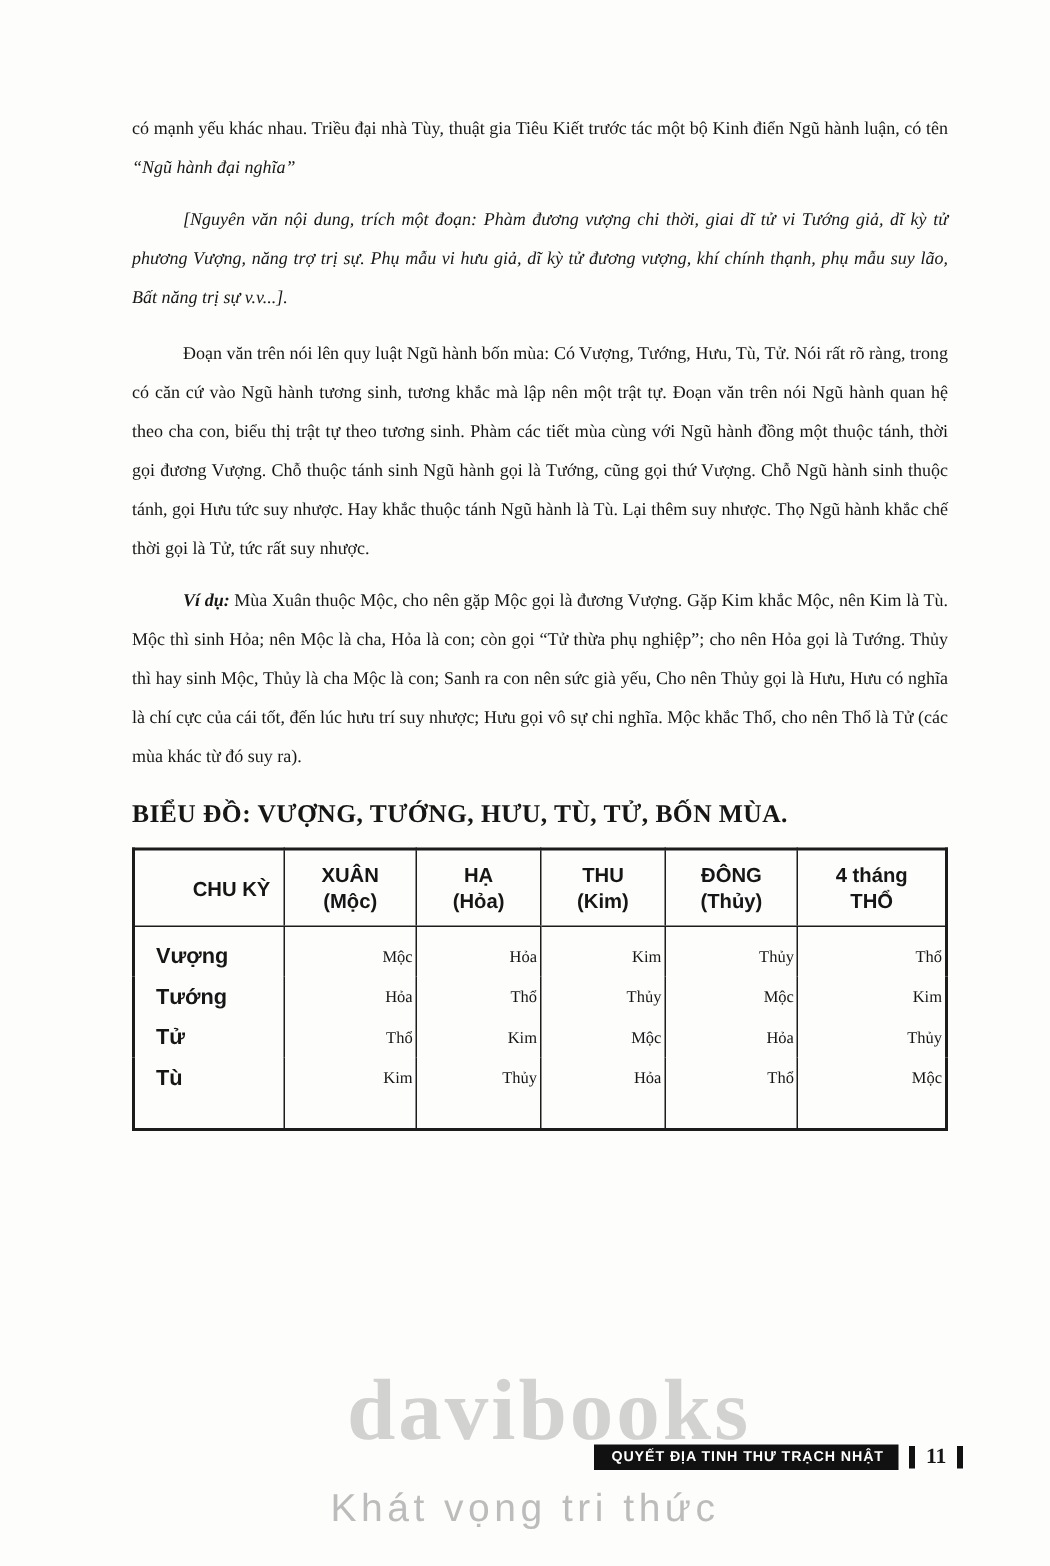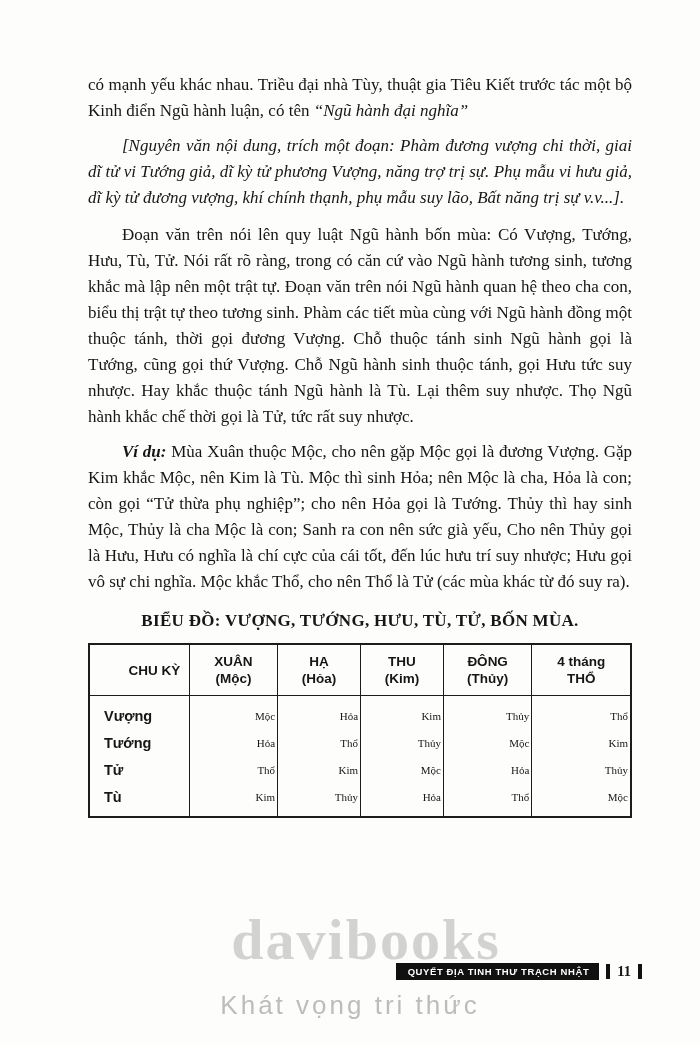--- a/index.html
+++ b/index.html
@@ -10,31 +10,30 @@
     background:#fdfdfc;
     overflow:hidden;
     font-family:"Liberation Serif","DejaVu Serif",serif;
     color:#161616;
   }
   .content{
     position:relative;z-index:2;
     padding:72px 68px 0 88px;
   }
   .para{
-    font-size:17px;line-height:26px;
+    font-size:12px;line-height:26px;
     text-align:justify;
     margin:0 0 9px 0;
   }
   .para.indent{text-indent:34px;}
   .para.italic{font-style:italic;margin-bottom:11px;}
   .para .quote{font-style:italic;}
   .para .lead{font-weight:bold;font-style:italic;}
   .table-title{
     font-size:17px;font-weight:bold;
-    text-align:center;
     letter-spacing:0.3px;
     margin:16px 0 12px 0;
   }
   table.seasons{
     width:100%;
     border-collapse:collapse;
     border:2px solid #1c1c1c;
   }
   table.seasons th{
     font-family:"Liberation Sans","DejaVu Sans",sans-serif;
@@ -53,21 +52,21 @@
     border-left:1.5px solid #1c1c1c;
     padding:0 2px;
   }
   table.seasons td:first-child{border-left:none;}
   table.seasons td.rowlabel{
     font-family:"Liberation Sans","DejaVu Sans",sans-serif;
     font-size:14.5px;font-weight:bold;
     text-align:left;padding-left:14px;
   }
   table.seasons tbody tr:first-child td{padding-top:6px;}
-  table.seasons tbody tr:last-child td{padding-bottom:6px;}
+  table.seasons tbody tr:last-child td{padding-bottom:20px;}
   .wm-logo{
     position:absolute;z-index:1;
     top:906px;left:16px;width:100%;
     text-align:center;
     font-family:"Liberation Serif","DejaVu Serif",serif;
     font-size:58px;font-weight:bold;
     color:rgba(150,150,150,0.42);
     letter-spacing:2px;
     pointer-events:none;
   }

